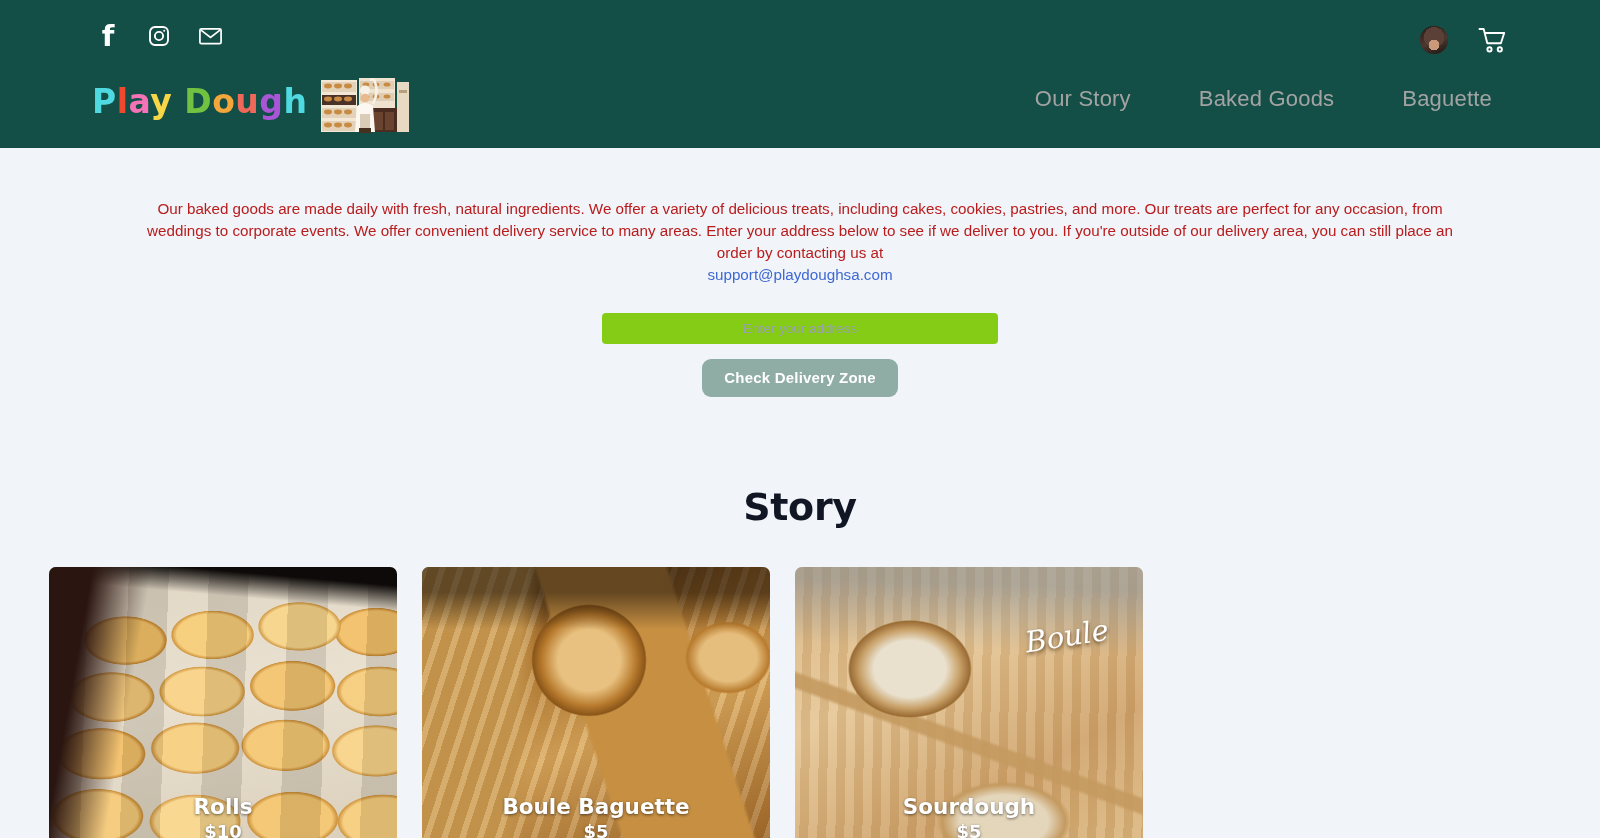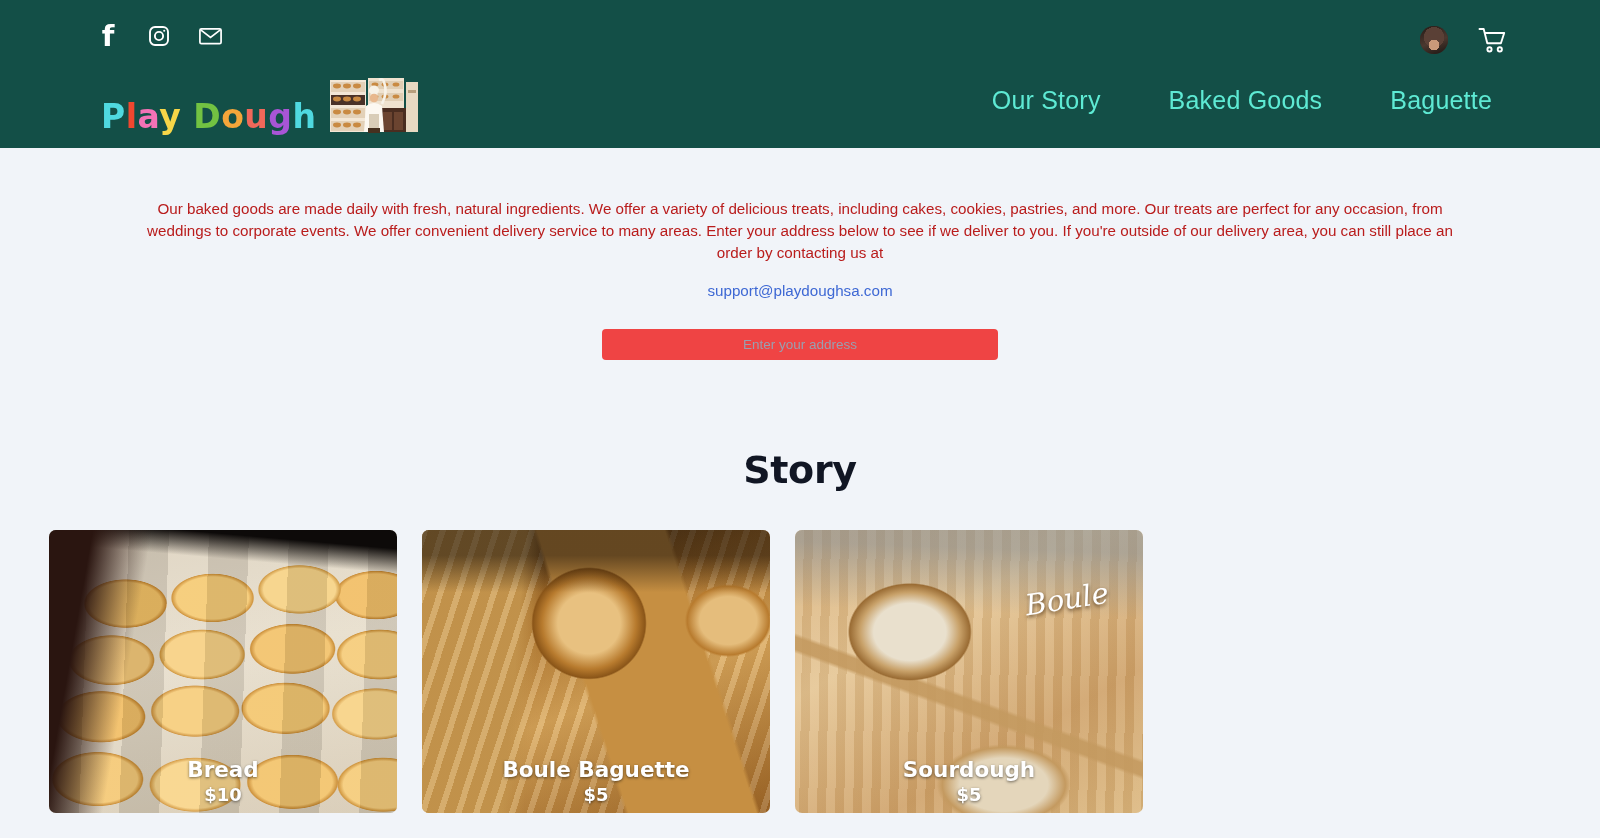--- a/index.html
+++ b/index.html
@@ -37,24 +37,24 @@
   }
   .fb-glyph {
     font-family: "DejaVu Sans", sans-serif;
     font-weight: bold;
     font-size: 29px;
     line-height: 1;
     color: #ffffff;
   }
   .brand-block {
     position: absolute;
-    left: 101px;
+    left: 92px;
     top: 70px;
     display: flex;
-    align-items: flex-end;
+    align-items: center;
     gap: 12px;
   }
   .logo-text {
     font-family: "DejaVu Sans", sans-serif;
     font-size: 33px;
     font-weight: 700;
     letter-spacing: 0.5px;
     line-height: 1;
     white-space: nowrap;
   }
@@ -69,22 +69,22 @@
 
   .main-nav {
     position: absolute;
     right: 108px;
     top: 86px;
     display: flex;
     align-items: center;
     gap: 68px;
   }
   .nav-link {
-    color: #5eead4;
-    font-size: 25px;
+    color: #a3a3a3;
+    font-size: 22px;
     font-family: "Liberation Sans", sans-serif;
     letter-spacing: 0.2px;
     cursor: pointer;
     white-space: nowrap;
   }
 
   .header-utils {
     position: absolute;
     right: 92px;
     top: 26px;
@@ -119,34 +119,34 @@
   .intro-copy {
     width: 1340px;
     margin: 0 auto;
     font-size: 15.2px;
     line-height: 22px;
     color: #b91c1c;
     font-family: "Liberation Sans", sans-serif;
   }
   .support-link {
     display: block;
-    margin-top: 16px;
+    margin-top: 0px;
     color: #3e68d4;
     font-size: 15.2px;
     line-height: 22px;
     text-decoration: none;
     cursor: pointer;
   }
   .address-row { margin-top: 27px; display: flex; justify-content: center; }
   .address-input {
     width: 396px;
     height: 31px;
     border: none;
     border-radius: 4px;
-    background: #ef4444;
+    background: #84cc16;
     text-align: center;
     font-size: 13.5px;
     color: #2b3040;
     font-family: "Liberation Sans", sans-serif;
     outline: none;
   }
   .address-input::placeholder { color: #9a9fb0; }
   .check-row { margin-top: 15px; display: flex; justify-content: center; }
   .check-btn {
     background: #8fada4;
@@ -364,31 +364,34 @@
 </header>
 
 <section class="intro-section">
   <p class="intro-copy">Our baked goods are made daily with fresh, natural ingredients. We offer a variety of delicious treats, including cakes, cookies, pastries, and more. Our treats are perfect for any occasion, from weddings to corporate events. We offer convenient delivery service to many areas. Enter your address below to see if we deliver to you. If you're outside of our delivery area, you can still place an order by contacting us at</p>
   <a class="support-link">support@playdoughsa.com</a>
 
   <div class="address-row">
     <input class="address-input" type="text" placeholder="Enter your address" style="">
   </div>
 
+  <div class="check-row">
+    <button class="check-btn">Check Delivery Zone</button>
+  </div>
 </section>
 
 <section>
   <h2 class="section-title">Story</h2>
 
   <div class="card-grid">
 
     <article class="product-card">
       <div class="card-photo photo-rolls"></div>
       <div class="card-caption">
-        <div class="card-name">Bread</div>
+        <div class="card-name">Rolls</div>
         <div class="card-price">$10</div>
       </div>
     </article>
 
     <article class="product-card">
       <div class="card-photo photo-baguette"></div>
       <div class="card-caption">
         <div class="card-name">Boule Baguette</div>
         <div class="card-price">$5</div>
       </div>

